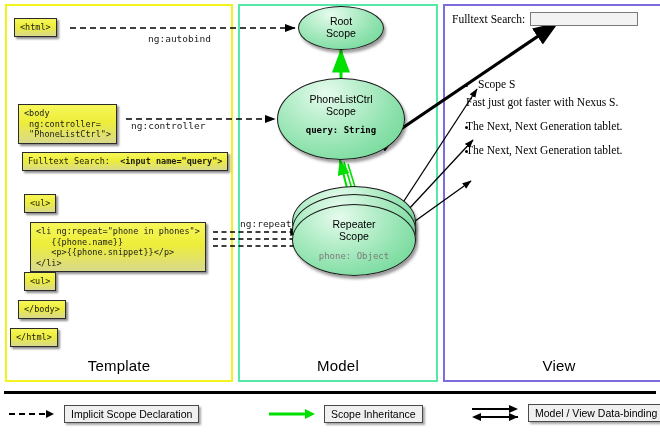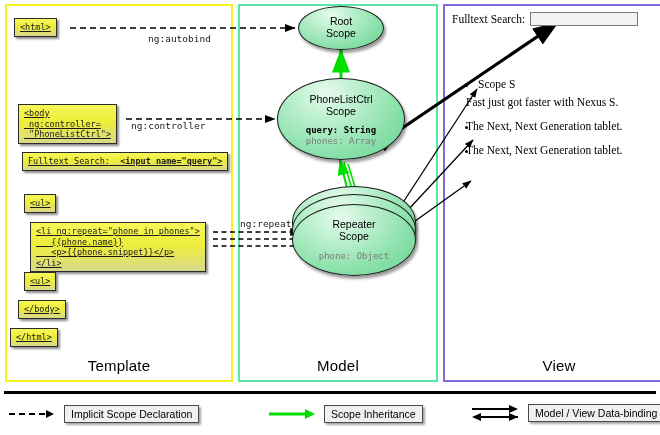--- a/index.html
+++ b/index.html
@@ -17,21 +17,21 @@
   .col-label{position:absolute;bottom:6px;left:0;width:100%;text-align:center;
              font-size:15px;color:#000;letter-spacing:.2px;}
 
   
   .codebox{position:absolute;background:
       linear-gradient(180deg,#f7f75a 0%,#eded3a 45%,#d9d98c 100%);
       border:1.5px solid #2b2b2b;
       box-shadow:2px 2px 2px rgba(0,0,0,.45);
       font-family:"DejaVu Sans Mono","Liberation Mono",monospace;
       font-size:8.5px;line-height:10.5px;color:#1b1b1b;
-      padding:3px 5px;white-space:pre;box-sizing:border-box;text-decoration:underline;}
+      padding:3px 5px;white-space:pre;box-sizing:border-box;}
   .codebox b{font-weight:bold;}
 
   #b-html{left:14px;top:18px;}
   #b-body{left:18px;top:104px;}
   #b-search{left:22px;top:152px;}
   #b-ul1{left:24px;top:194px;}
   #b-li{left:30px;top:222px;}
   #b-ul2{left:24px;top:272px;}
   #b-body-close{left:18px;top:300px;}
   #b-html-close{left:10px;top:328px;}
@@ -182,21 +182,20 @@
     </div>
   </div>
 
   <div class="scope" id="s-ctrl">
     <div class="title">
       <span>PhoneListCtrl</span><br>
       <span>Scope</span>
     </div>
     <div class="props">
       <div class="k">query: String</div>
-      <div class="g">phones: Array</div>
     </div>
   </div>
 
   <div class="scope rep" id="s-rep3"></div>
   <div class="scope rep" id="s-rep2"></div>
   <div class="scope rep" id="s-rep1">
     <div class="title">
       <span>Repeater</span><br>
       <span>Scope</span>
     </div>

